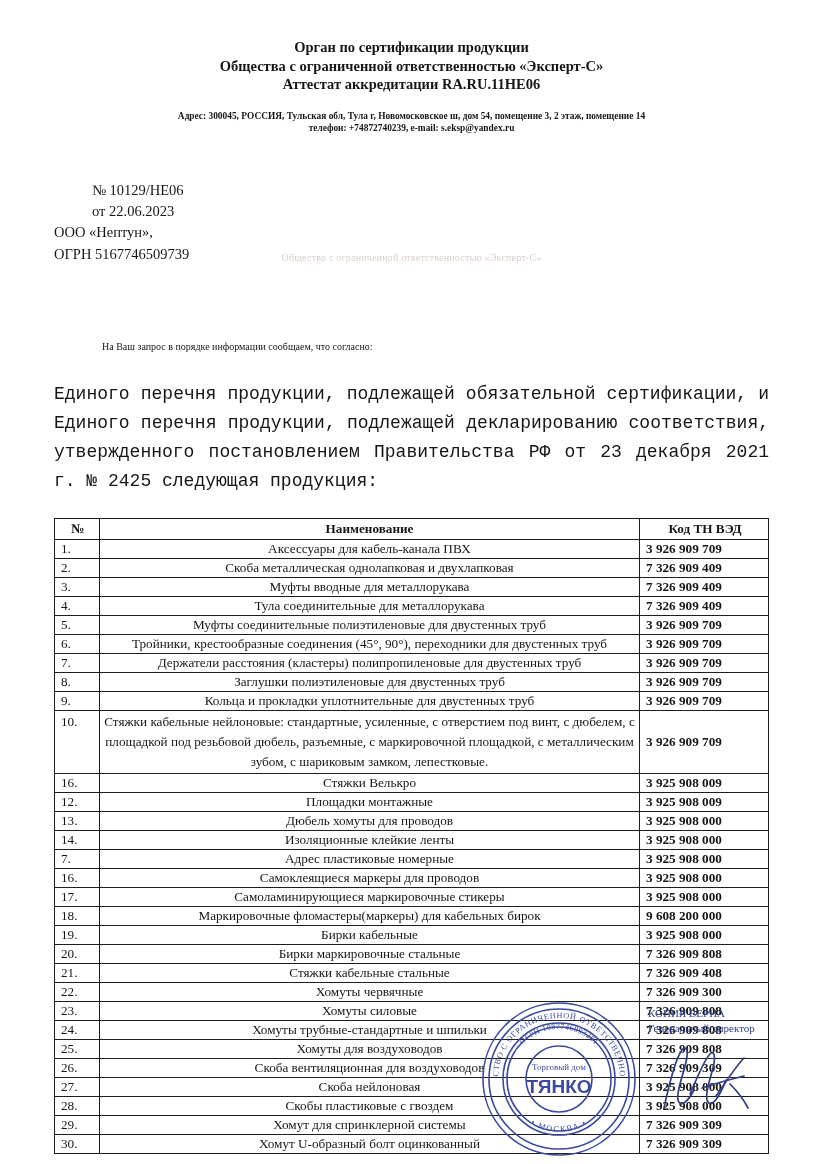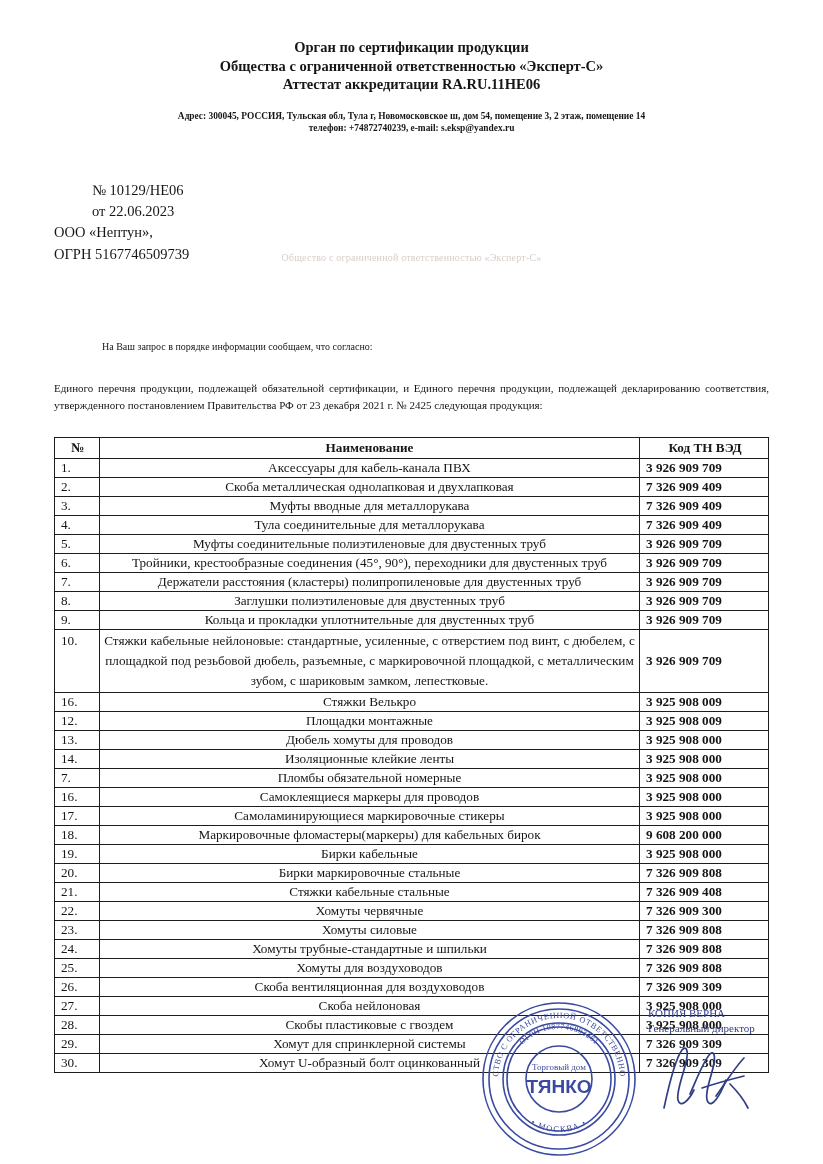--- a/index.html
+++ b/index.html
@@ -71,23 +71,24 @@
   }
 
   
   .intro {
     margin-top: 76px;
     font-size: 10px;
     text-indent: 48px;
   }
   .para {
     margin-top: 28px;
-    font-size: 11px;
+    font-size: 18px;
     text-align: justify;
     line-height: 1.62;
+    font-family: Liberation Mono, monospace;
   }
 
   
   table.prod {
     margin-top: 22px;
     border-collapse: collapse;
     width: 100%;
     font-size: 13.2px;
   }
   table.prod th, table.prod td {
@@ -259,21 +260,21 @@
           <td class="c-name">Дюбель хомуты для проводов</td>
           <td class="c-code">3 925 908 000</td>
         </tr>
         <tr>
           <td class="c-num">14.</td>
           <td class="c-name">Изоляционные клейкие ленты</td>
           <td class="c-code">3 925 908 000</td>
         </tr>
         <tr>
           <td class="c-num">7.</td>
-          <td class="c-name">Пломбы обязательной номерные</td>
+          <td class="c-name">Адрес пластиковые номерные</td>
           <td class="c-code">3 925 908 000</td>
         </tr>
         <tr>
           <td class="c-num">16.</td>
           <td class="c-name">Самоклеящиеся маркеры для проводов</td>
           <td class="c-code">3 925 908 000</td>
         </tr>
         <tr>
           <td class="c-num">17.</td>
           <td class="c-name">Самоламинирующиеся маркировочные стикеры</td>

